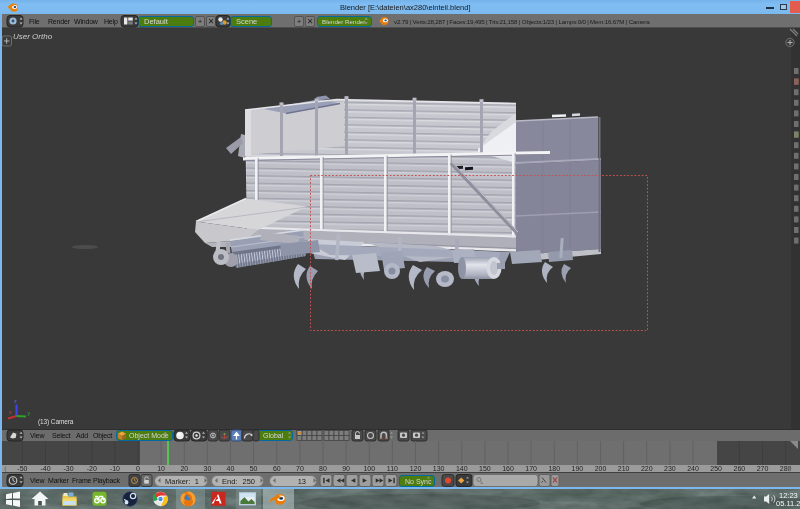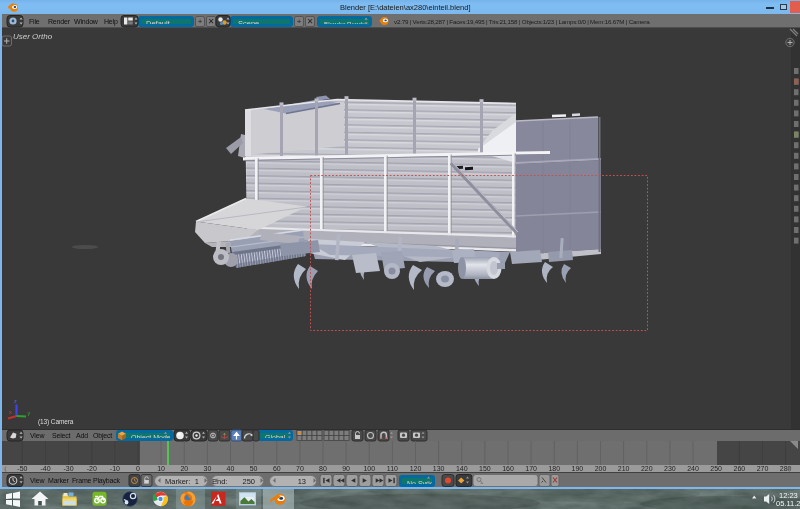--- a/index.html
+++ b/index.html
@@ -13,21 +13,21 @@
   background:linear-gradient(#74b2ea,#7fbdf3 30%,#7cb9ef); }
 #titletext { left:340px; top:3px; width:134px; font-size:7.5px; color:#1a1a1a; text-align:left; white-space:nowrap; }
 #btn-min { left:766px; top:7px; width:8px; height:2px; background:#203040; }
 #btn-max { left:780px; top:4px; width:7px; height:6px; background:#9fc8e8; border:1px solid #2a3a4a; }
 #btn-close { left:790px; top:1px; width:10px; height:12px; background:#e25d4e; }
 
 
 #menubar { left:0; top:14px; width:800px; height:14px; background:#6f6f6f;
   border-bottom:1px solid #4e4e4e; }
 .mtext { position:absolute; top:17.5px; font-size:7px; letter-spacing:-0.2px; color:#101010; }
-.dfield { position:absolute; top:15.5px; height:11px; background:#0f766e; border:3px solid #0369a1;
+.dfield { position:absolute; top:15.5px; height:11px; background:#4d7c0f; border:1px solid #0369a1;
   border-radius:3px; color:#d6d6d6; font-size:7.5px; line-height:10.5px; padding-left:5px;
   white-space:nowrap; overflow:hidden; }
 .sqbtn { position:absolute; top:15.5px; height:11px; width:10px; background:#7e7e7e;
   border:1px solid #545454; border-radius:2px; color:#222; font-size:8px;
   line-height:9px; text-align:center; }
 #infotext { left:394px; top:18px; font-size:6.2px; letter-spacing:-0.2px; color:#1c1c1c; }
 
 
 #userortho { left:13px; top:32px; font-size:8px; color:#cecece;font-style:italic; }
 #camtext { left:38px; top:418px; font-size:6.5px; letter-spacing:-0.1px; color:#dedede; }
@@ -264,21 +264,21 @@
   <div id="btn-close" class="abs"></div>
 
   <div id="menubar" class="abs"></div>
   <div class="mtext" style="left:29px">File</div>
   <div class="mtext" style="left:48px">Render</div>
   <div class="mtext" style="left:74px">Window</div>
   <div class="mtext" style="left:104px">Help</div>
   <div class="dfield" style="left:138px;width:56px">Default</div>
   <div class="sqbtn" style="left:195px">+</div>
   <div class="sqbtn" style="left:206px">✕</div>
-  <div class="dfield" style="left:230px;width:63px">Scene</div>
+  <div class="dfield" style="left:230px;width:42px">Scene</div>
   <div class="sqbtn" style="left:294px">+</div>
   <div class="sqbtn" style="left:305px">✕</div>
   <div class="dfield" style="left:317px;width:55px;font-size:6.2px;padding-left:4px">Blender Render</div>
   <div id="infotext" class="abs">v2.79 | Verts:28,287 | Faces:19,495 | Tris:21,158 | Objects:1/23 | Lamps:0/0 | Mem:16.67M | Camera</div>
 
   <div id="userortho" class="abs">User Ortho</div>
   <div id="camtext" class="abs">(13) Camera</div>
 
   <div id="vheader" class="abs"></div>
   <div class="vtext" style="left:30px">View</div>
@@ -294,21 +294,21 @@
   <div id="playhead" class="abs"></div>
   <div id="tl-nums" class="abs"></div>
   <svg id="tlsvg" class="abs" style="left:0;top:441px" width="800" height="31"></svg>
 
   <div id="tlheader" class="abs"></div>
   <div class="ttext" style="left:30px">View</div>
   <div class="ttext" style="left:48px">Marker</div>
   <div class="ttext" style="left:72px">Frame</div>
   <div class="ttext" style="left:93px">Playback</div>
   <div class="lfield" style="left:154px;width:54px"><span style="margin-left:10px">Marker:</span><span style="float:right;margin-right:8px">1</span></div>
-  <div class="lfield" style="left:211px;width:53px"><span style="margin-left:0">End:</span><span style="float:right;margin-right:8px">250</span></div>
+  <div class="lfield" style="left:211px;width:53px"><span style="margin-left:10px">End:</span><span style="float:right;margin-right:8px">250</span></div>
   <div class="lfield" style="left:269px;width:48px">
       <span style="float:right;margin-right:10px">13</span>
     </div>
   <div class="dfield" style="left:399px;top:474.5px;width:36px;height:12px;font-size:7px;line-height:11px">No Sync</div>
 
   <svg id="uisvg" class="abs" style="left:0;top:0" width="800" height="509" font-family="Liberation Sans">
 
     <rect x="7" y="15.5" width="16" height="11.5" rx="3" fill="#3a3a3a" stroke="#262626" stroke-width="1"></rect>
     <circle cx="13" cy="21" r="3.6" fill="#9dbbd8"></circle>
     <circle cx="13" cy="21" r="1.4" fill="#30506e"></circle>

